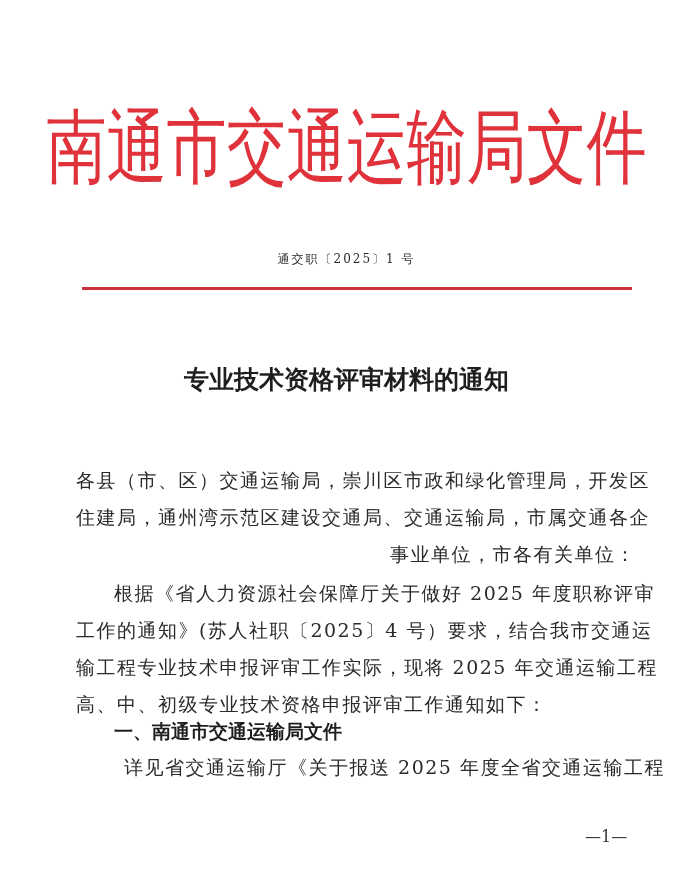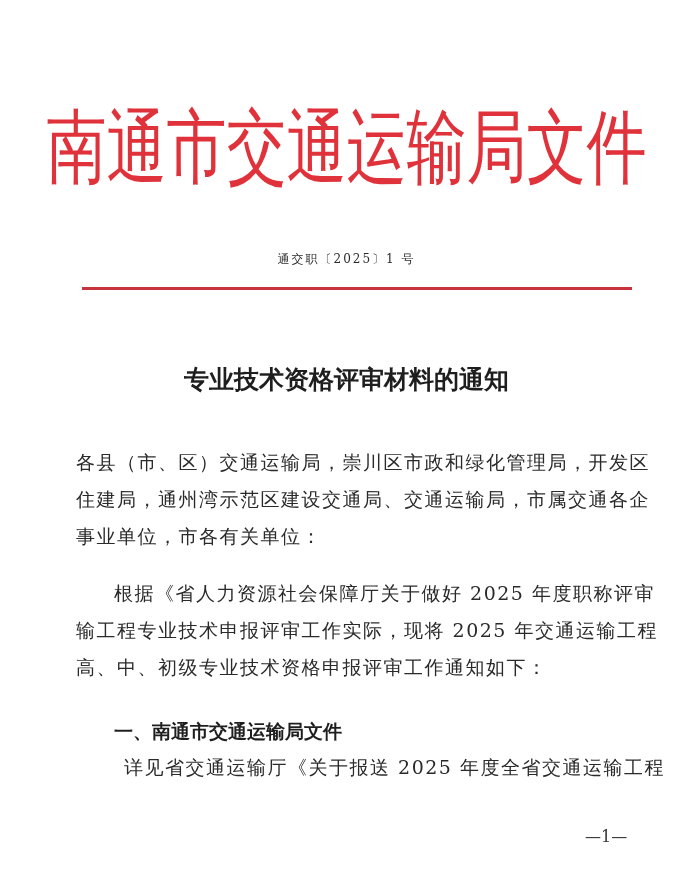--- a/index.html
+++ b/index.html
@@ -63,21 +63,21 @@
     .title .line { display: block; }
     .body-text {
       position: absolute;
       left: 76px;
       width: 560px;
       font-size: 19px;
       line-height: 37px;
       color: #2a2a2a;
       letter-spacing: 1.5px;
     }
-    .addressee { top: 444px; }
+    .addressee { top: 462px; text-align: right; }
     .para1 { top: 575px; }
     .body-text .line { display: block; white-space: nowrap; }
     .indent { padding-left: 38px; }
     .section-heading {
       position: absolute;
       left: 114px;
       top: 716px;
       font-family: "DejaVu Sans", "Liberation Sans", sans-serif;
       font-size: 19px;
       line-height: 30px;
@@ -117,20 +117,21 @@
 </div>
 
 <div class="body-text addressee">
   <span class="line">各县（市、区）交通运输局，崇川区市政和绿化管理局，开发区</span>
   <span class="line">住建局，通州湾示范区建设交通局、交通运输局，市属交通各企</span>
   <span class="line">事业单位，市各有关单位：</span>
 </div>
 
 <div class="body-text para1">
   <span class="line indent">根据《省人力资源社会保障厅关于做好 2025 年度职称评审</span>
+  <span class="line">工作的通知》(苏人社职〔2025〕4 号）要求，结合我市交通运</span>
   <span class="line">输工程专业技术申报评审工作实际，现将 2025 年交通运输工程</span>
   <span class="line">高、中、初级专业技术资格申报评审工作通知如下：</span>
 </div>
 
 <div class="section-heading">一、南通市交通运输局文件</div>
 
 <div class="para2">详见省交通运输厅《关于报送 2025 年度全省交通运输工程</div>
 
 <div class="page-number">—1—</div>
 

